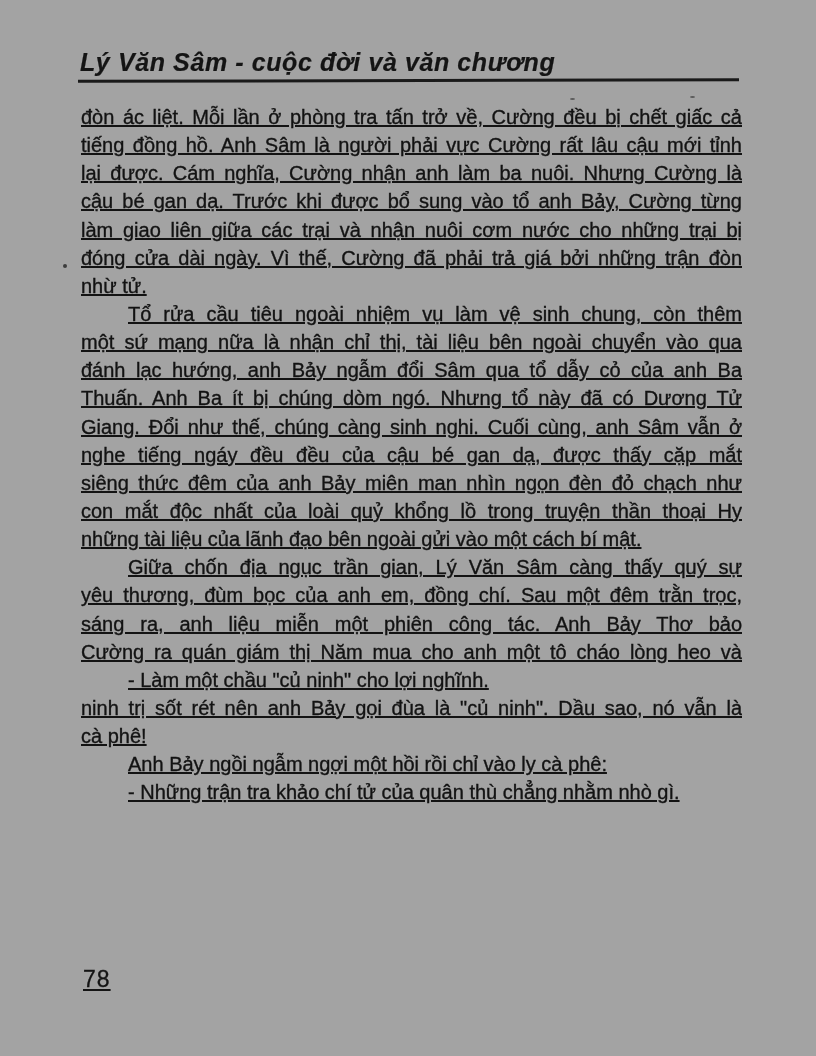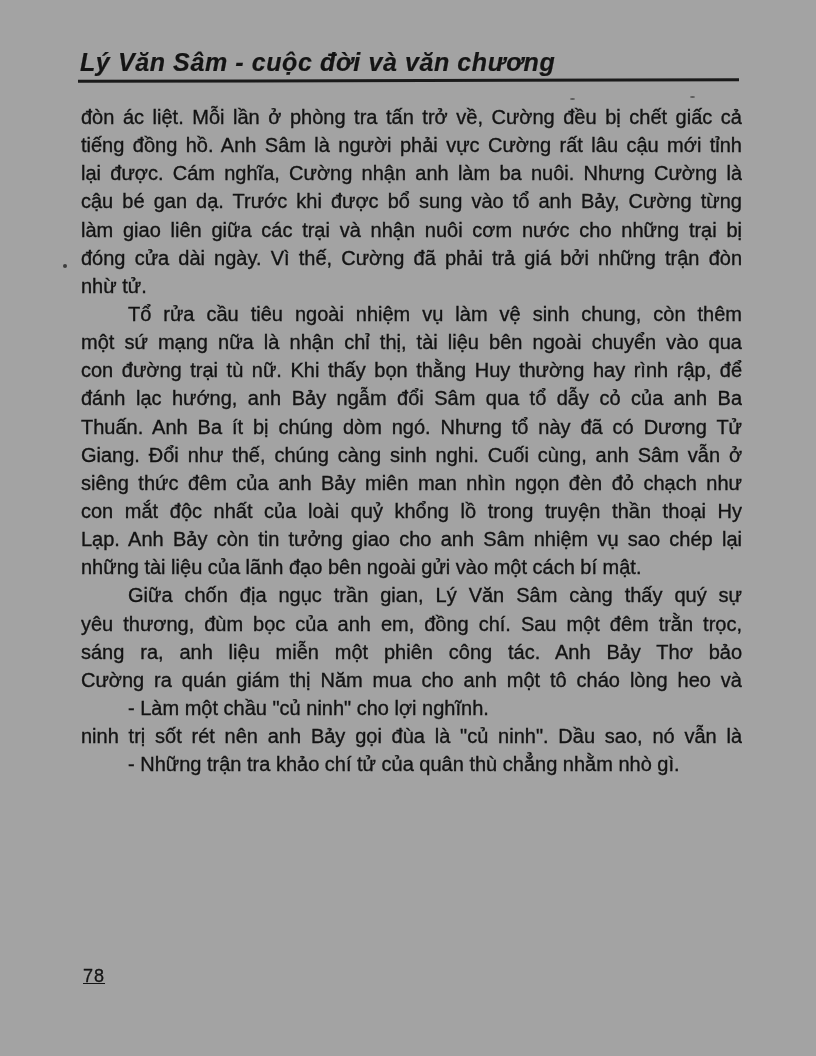--- a/index.html
+++ b/index.html
@@ -48,32 +48,33 @@
     line-height: 28.15px;
     color: #131313;
     -webkit-text-stroke: 0.35px #131313;
   }
   .line {
     text-align: justify;
     text-align-last: justify;
     max-height: 28.15px;
     overflow: hidden;
     white-space: nowrap;
+    text-decoration: underline;
   }
   .line.last {
     text-align-last: left;
   }
   .line.first {
     text-indent: 47px;
   }
   .page-number {
     position: absolute;
     left: 83px;
     top: 966px;
-    font-size: 18px;
+    font-size: 23px;
     letter-spacing: 1px;
     color: #141414;
     text-decoration: underline;
     -webkit-text-stroke: 0.3px #141414;
   }
   .scan-speck {
     position: absolute;
     background: #2a2a2a;
     border-radius: 50%;
   }
@@ -93,34 +94,35 @@
   <div class="text-block">
       <div class="line">đòn ác liệt. Mỗi lần ở phòng tra tấn trở về, Cường đều bị chết giấc cả</div>
       <div class="line">tiếng đồng hồ. Anh Sâm là người phải vực Cường rất lâu cậu mới tỉnh</div>
       <div class="line">lại được. Cám nghĩa, Cường nhận anh làm ba nuôi. Nhưng Cường là</div>
       <div class="line">cậu bé gan dạ. Trước khi được bổ sung vào tổ anh Bảy, Cường từng</div>
       <div class="line">làm giao liên giữa các trại và nhận nuôi cơm nước cho những trại bị</div>
       <div class="line">đóng cửa dài ngày. Vì thế, Cường đã phải trả giá bởi những trận đòn</div>
       <div class="line last">nhừ tử.</div>
       <div class="line first">Tổ rửa cầu tiêu ngoài nhiệm vụ làm vệ sinh chung, còn thêm</div>
       <div class="line">một sứ mạng nữa là nhận chỉ thị, tài liệu bên ngoài chuyển vào qua</div>
-      <div class="line">con đường trại tù nữ. Khi thấy bọn thằng Huy thường hay rình rập, để</div>
       <div class="line">đánh lạc hướng, anh Bảy ngẫm đổi Sâm qua tổ dẫy cỏ của anh Ba</div>
       <div class="line">Thuấn. Anh Ba ít bị chúng dòm ngó. Nhưng tổ này đã có Dương Tử</div>
       <div class="line">Giang. Đổi như thế, chúng càng sinh nghi. Cuối cùng, anh Sâm vẫn ở</div>
+      <div class="line">nghe tiếng ngáy đều đều của cậu bé gan dạ, được thấy cặp mắt</div>
       <div class="line">siêng thức đêm của anh Bảy miên man nhìn ngọn đèn đỏ chạch như</div>
       <div class="line">con mắt độc nhất của loài quỷ khổng lồ trong truyện thần thoại Hy</div>
-      <div class="line">Lạp. Anh Bảy còn tin tưởng giao cho anh Sâm nhiệm vụ sao chép lại</div>
       <div class="line last">những tài liệu của lãnh đạo bên ngoài gửi vào một cách bí mật.</div>
       <div class="line first">Giữa chốn địa ngục trần gian, Lý Văn Sâm càng thấy quý sự</div>
       <div class="line">yêu thương, đùm bọc của anh em, đồng chí. Sau một đêm trằn trọc,</div>
       <div class="line">sáng ra, anh liệu miễn một phiên công tác. Anh Bảy Thơ bảo</div>
       <div class="line">Cường ra quán giám thị Năm mua cho anh một tô cháo lòng heo và</div>
       <div class="line first last">- Làm một chầu "củ ninh" cho lợi nghĩnh.</div>
       <div class="line">ninh trị sốt rét nên anh Bảy gọi đùa là "củ ninh". Dầu sao, nó vẫn là</div>
+      <div class="line last">cà phê!</div>
+      <div class="line first last">Anh Bảy ngồi ngẫm ngợi một hồi rồi chỉ vào ly cà phê:</div>
       <div class="line first last">- Những trận tra khảo chí tử của quân thù chẳng nhằm nhò gì.</div>
     </div>
 
   <div class="page-number">78</div>
 
   <div class="scan-speck speck-a"></div>
   <div class="scan-speck speck-b"></div>
   <div class="scan-speck speck-c"></div>
 
 </div>

